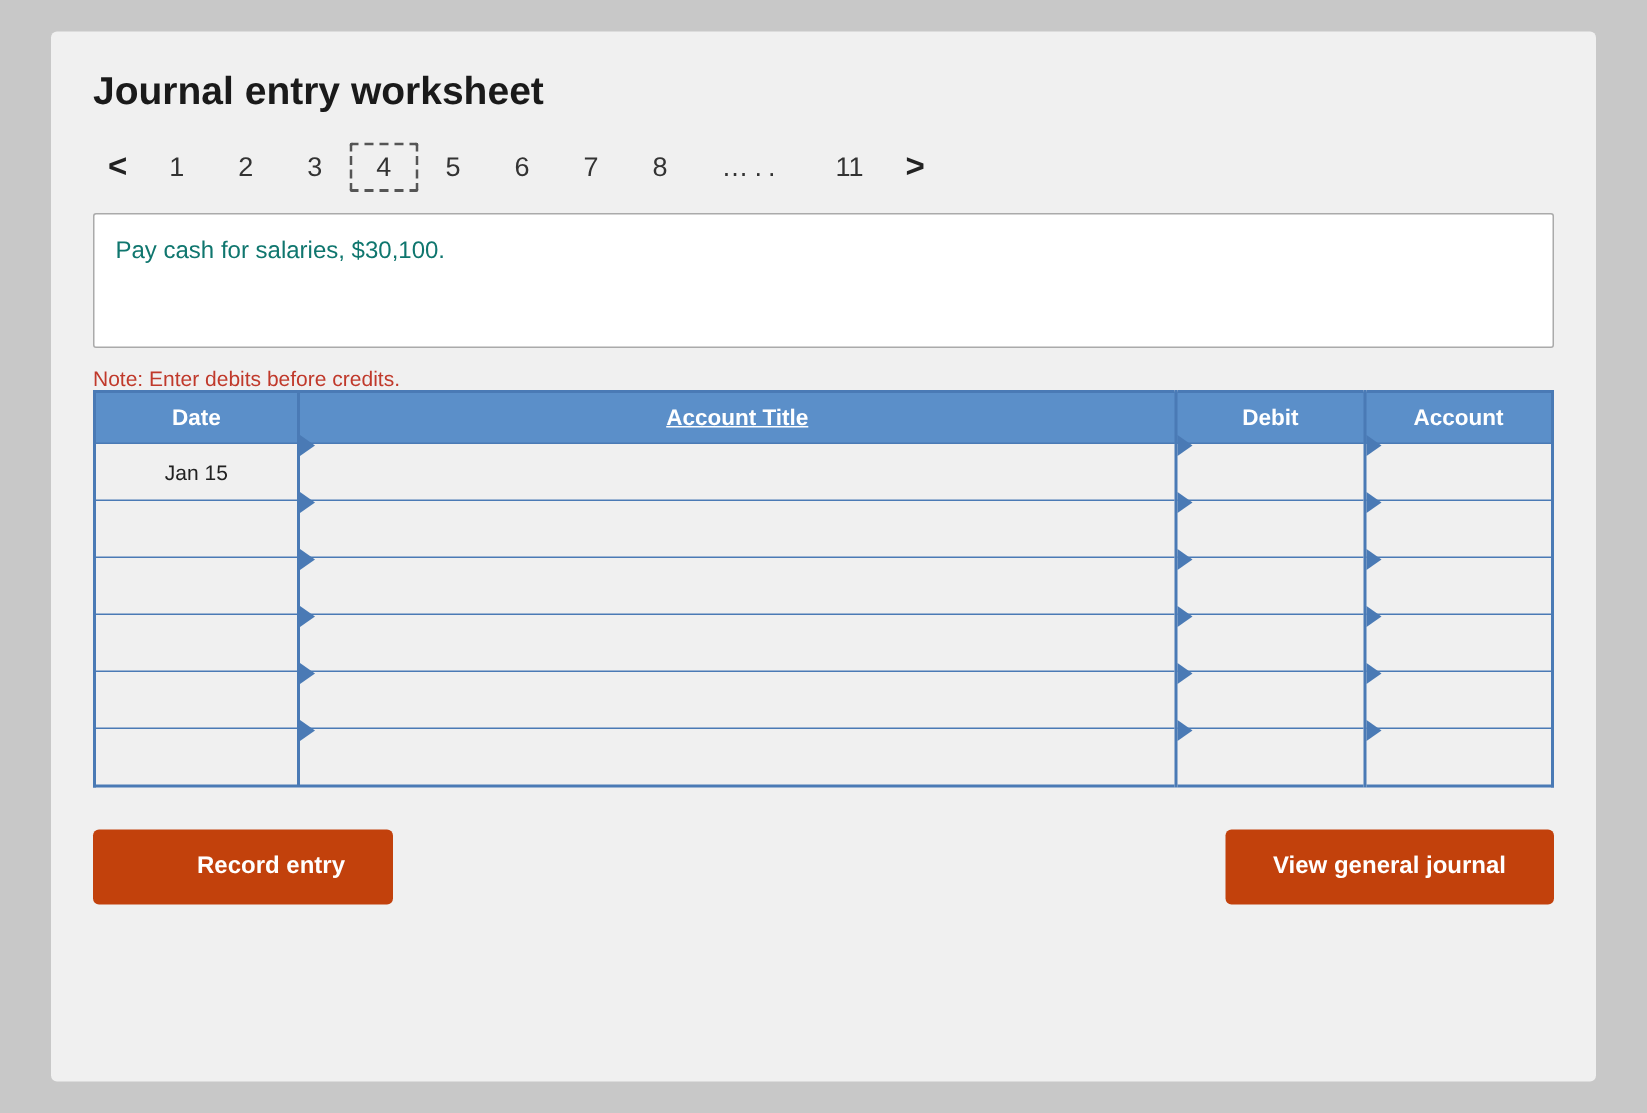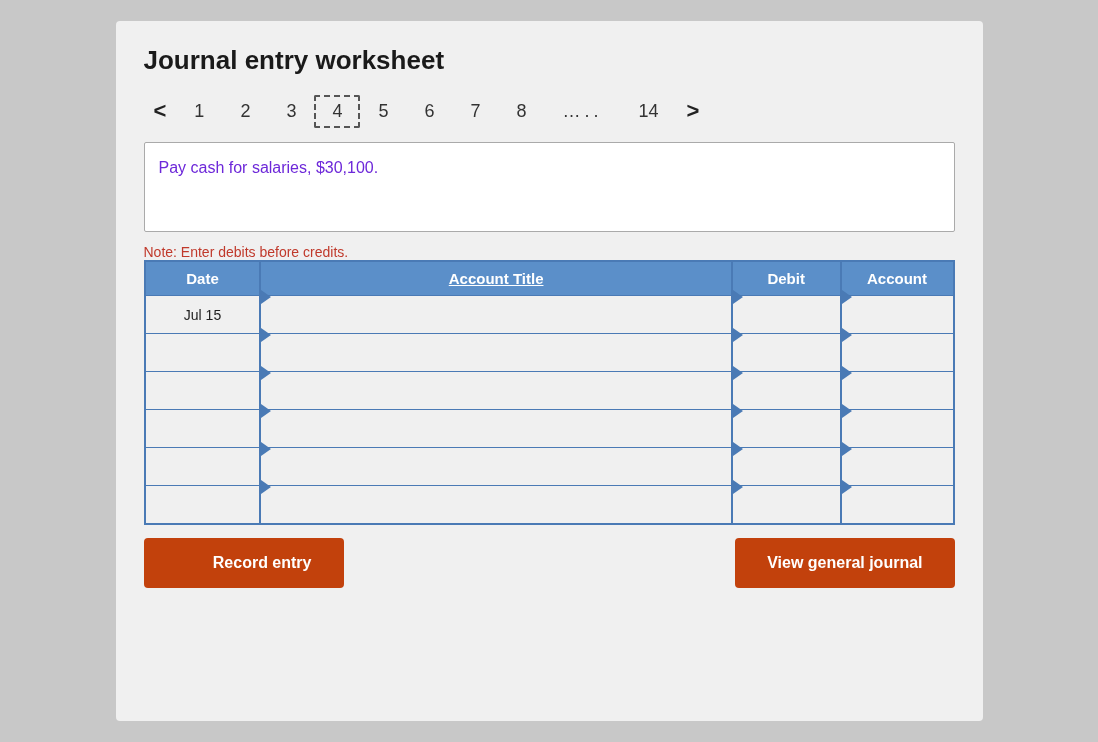--- a/index.html
+++ b/index.html
@@ -8,21 +8,21 @@
       display: flex;
       justify-content: center;
       align-items: center;
       min-height: 100vh;
       font-family: Arial, sans-serif;
     }
     .card {
       background: #f0f0f0;
       border-radius: 4px;
       padding: 24px 28px 28px 28px;
-      width: 867px;
+      width: 1030px;
       min-height: 700px;
       position: relative;
     }
     .title {
       font-size: 26px;
       font-weight: bold;
       color: #1a1a1a;
       margin-bottom: 18px;
     }
     .tabs-row {
@@ -55,31 +55,31 @@
       letter-spacing: 4px;
     }
     .description-box {
       background: #fff;
       border: 1px solid #aaa;
       border-radius: 2px;
       padding: 16px 14px;
       margin-bottom: 12px;
       min-height: 90px;
       font-size: 16px;
-      color: #6d28d9;
+      color: #0f766e;
     }
     .note {
       color: #c0392b;
       font-size: 14px;
     }
     .journal-table {
       width: 100%;
       border-collapse: collapse;
       border: 2px solid #4a7ab5;
-      margin-bottom: 13px;
+      margin-bottom: 28px;
     }
     .journal-table thead tr th {
       background: #5b8fc9;
       color: #fff;
       font-weight: bold;
       font-size: 15px;
       padding: 8px 10px;
       border: 1px solid #4a7ab5;
       text-align: center;
     }
@@ -161,42 +161,42 @@
     <span class="nav-arrow">&lt;</span>
     <span class="tab-num">1</span>
     <span class="tab-num">2</span>
     <span class="tab-num">3</span>
     <span class="tab-num active">4</span>
     <span class="tab-num">5</span>
     <span class="tab-num">6</span>
     <span class="tab-num">7</span>
     <span class="tab-num">8</span>
     <span class="tab-num ellipsis">…..</span>
-    <span class="tab-num">14</span>
+    <span class="tab-num">11</span>
     <span class="nav-arrow">&gt;</span>
   </div>
 
   <div class="description-box">
     <span>Pay cash for salaries, $30,100.</span>
   </div>
 
   <div class="note">Note: Enter debits before credits.</div>
 
   <table class="journal-table">
     <thead>
       <tr>
         <th class="date-col">Date</th>
         <th class="account-col col-divider">Account Title</th>
         <th class="debit-col col-divider">Debit</th>
         <th class="credit-col col-divider">Account</th>
       </tr>
     </thead>
     <tbody id="table-body">
     <tr>
-          <td class="date-cell">Jul 15</td>
+          <td class="date-cell">Jan 15</td>
           <td class="input-cell col-divider"><span class="arrow-indicator"></span><input type="text" style=""></td>
           <td class="input-cell col-divider"><span class="arrow-indicator"></span><input type="text" style=""></td>
           <td class="input-cell col-divider"><span class="arrow-indicator"></span><input type="text" style=""></td>
         </tr>
         <tr>
           <td class="date-cell"></td>
           <td class="input-cell col-divider"><span class="arrow-indicator"></span><input type="text" style=""></td>
           <td class="input-cell col-divider"><span class="arrow-indicator"></span><input type="text" style=""></td>
           <td class="input-cell col-divider"><span class="arrow-indicator"></span><input type="text" style=""></td>
         </tr>

